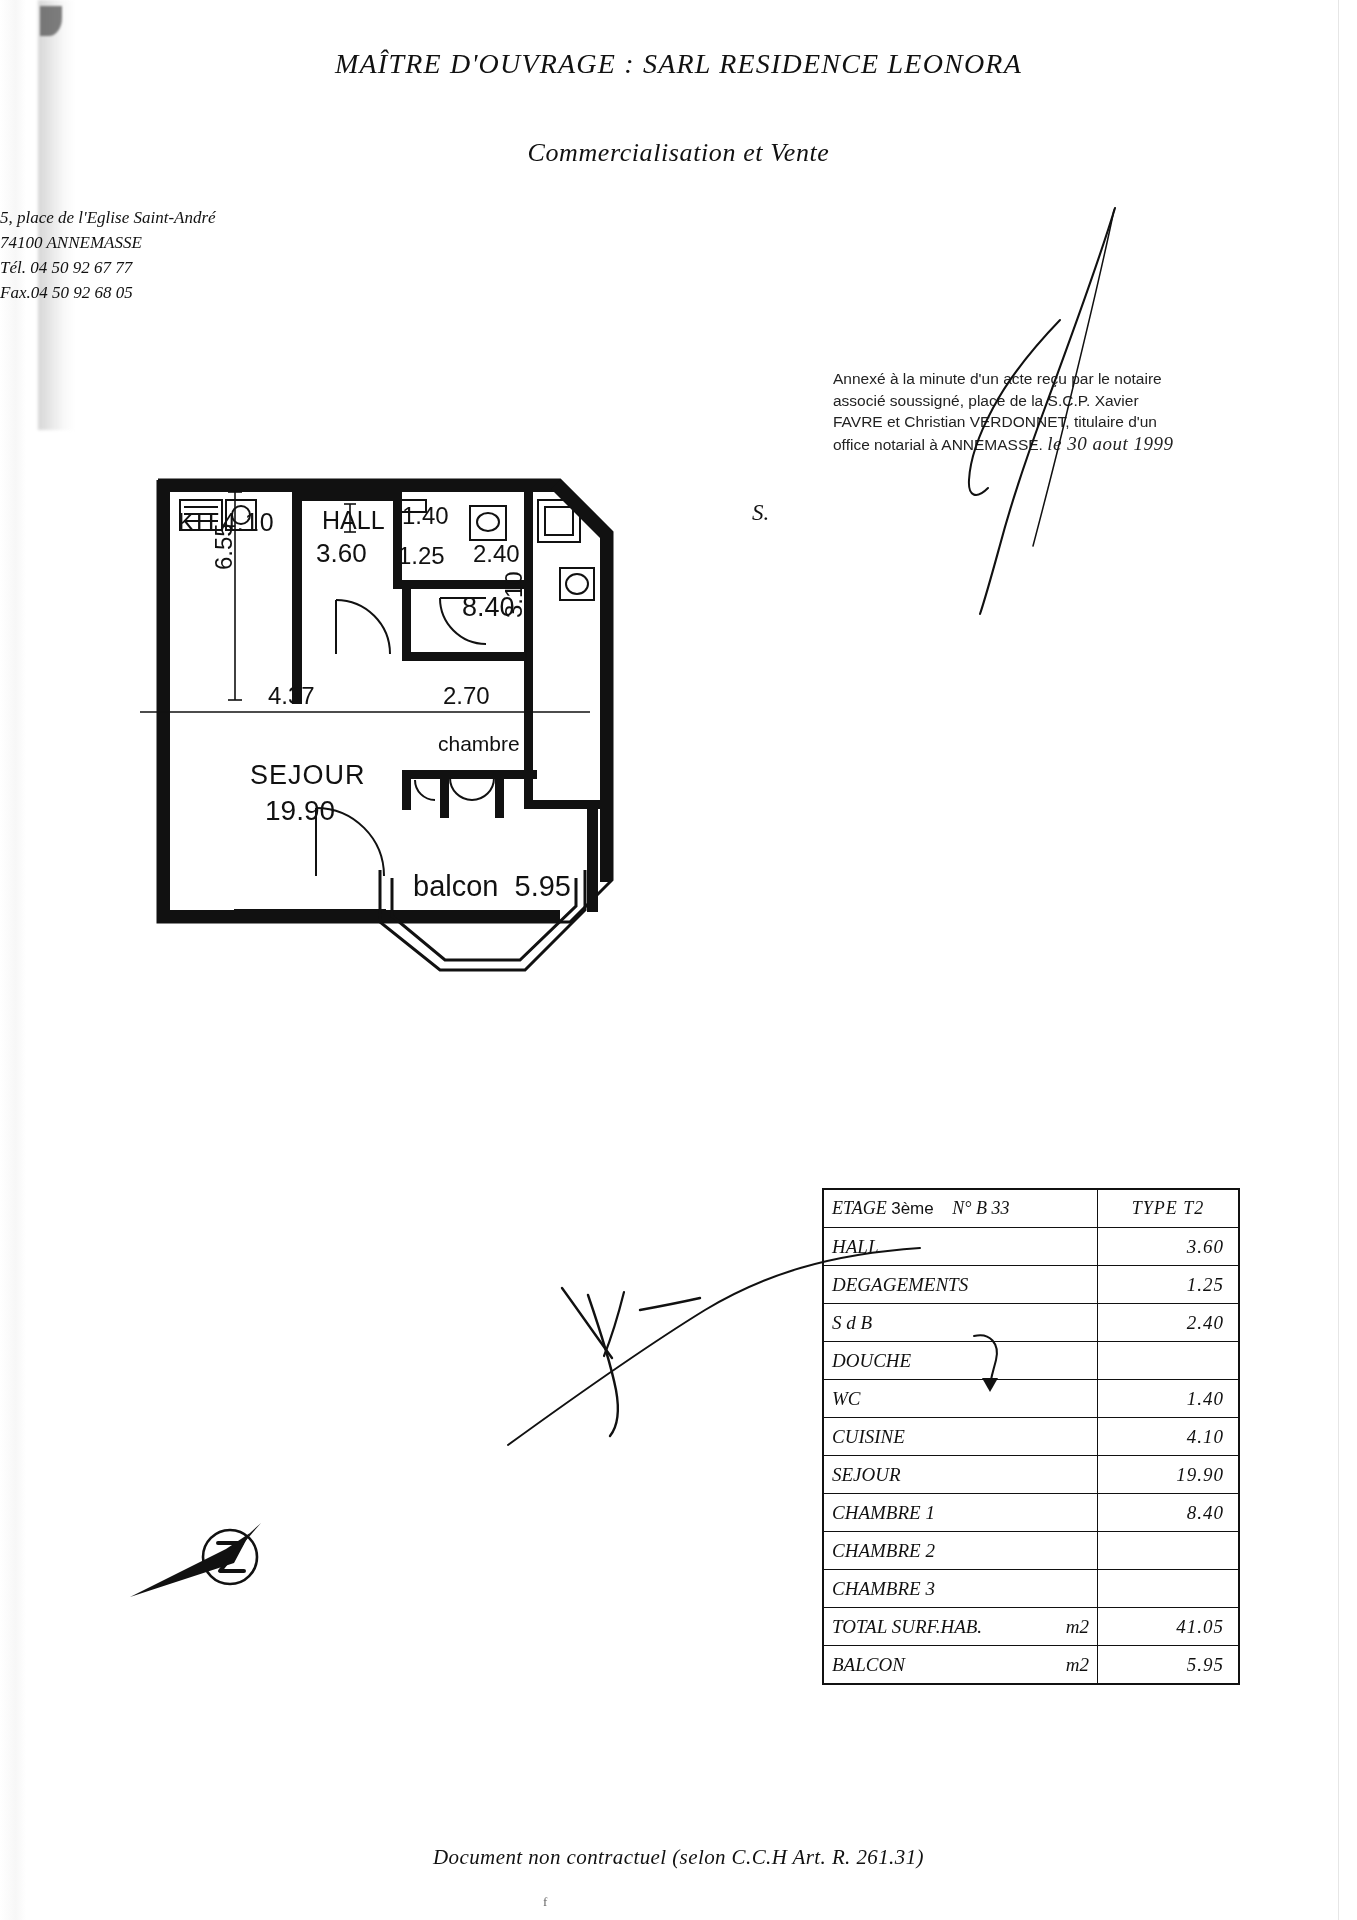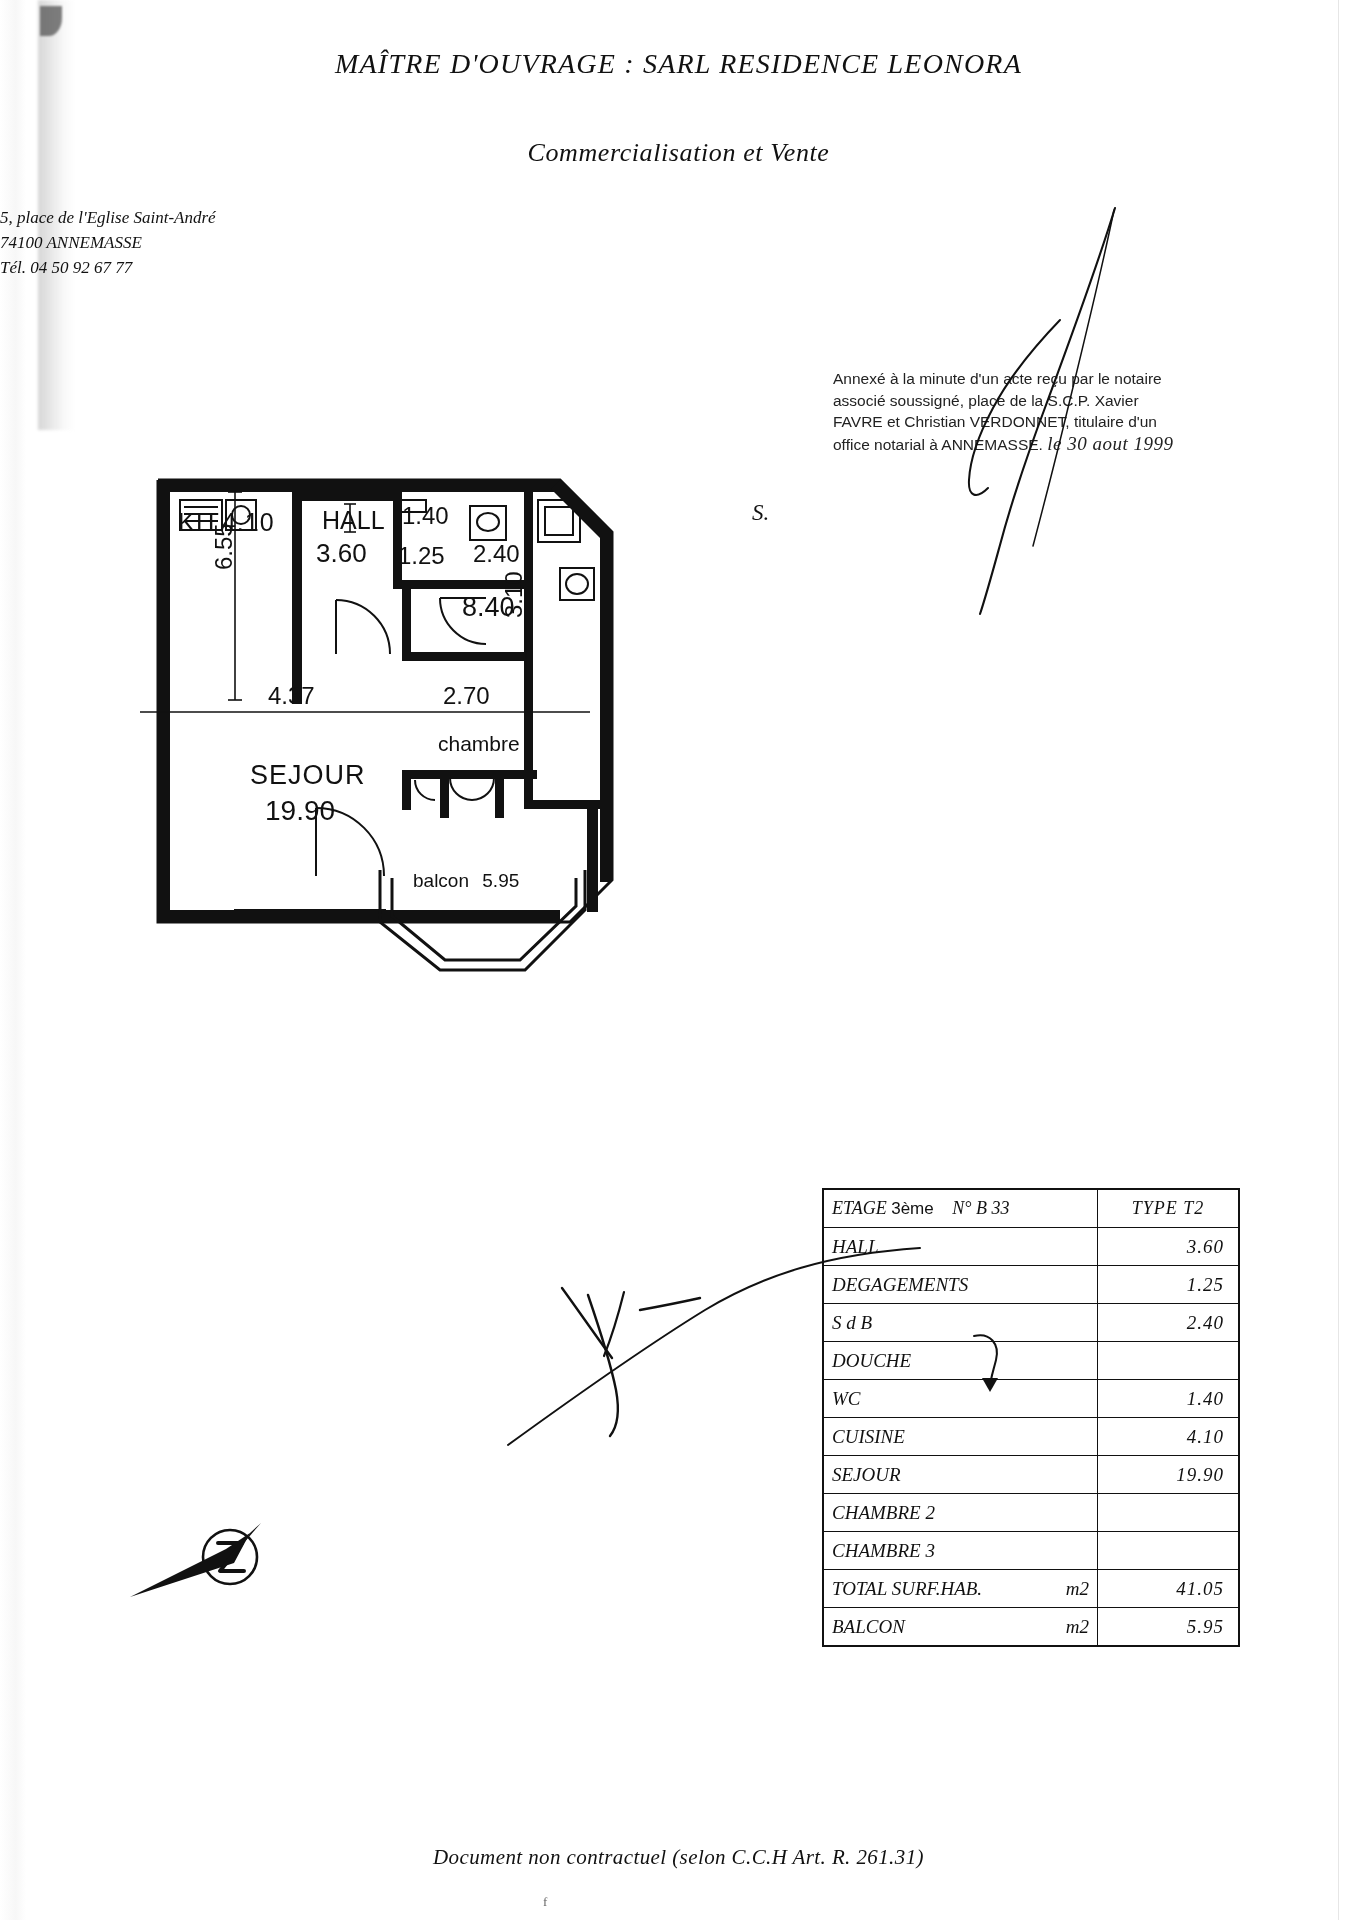--- a/index.html
+++ b/index.html
@@ -181,20 +181,21 @@
 <div class="scan-smudge"></div>
 <div class="scan-corner"></div>
 <div class="page-border-right"></div>
 
 <div class="hdr-title">MAÎTRE D'OUVRAGE : SARL RESIDENCE LEONORA</div>
 <div class="hdr-sub">Commercialisation et Vente</div>
 <div class="hdr-addr">
   <div>5, place de l'Eglise Saint-André</div>
   <div>74100 ANNEMASSE</div>
   <div>Tél. 04 50 92 67 77</div>
+  <div>Fax.04 50 92 68 05</div>
 </div>
 
 <div class="notary">
   <div>Annexé à la minute d'un acte reçu par le notaire</div>
   <div>associé soussigné, place de la S.C.P. Xavier</div>
   <div>FAVRE et Christian VERDONNET, titulaire d'un</div>
   <div style="white-space:nowrap;">
     <span>office notarial à ANNEMASSE.</span>
     <span class="notary-date">le 30 aout 1999</span>
   </div>
@@ -301,21 +302,21 @@
   </div>
   <div class="plan-label" style="left:182px; top:36px; font-size:25px;">HALL</div>
   <div class="plan-label" style="left:176px; top:68px; font-size:26px;">3.60</div>
   <div class="plan-label" style="left:258px; top:72px; font-size:24px;">1.25</div>
   <div class="plan-label" style="left:262px; top:32px; font-size:24px;">1.40</div>
   <div class="plan-label" style="left:333px; top:70px; font-size:24px;">2.40</div>
   <div class="plan-label" style="left:322px; top:122px; font-size:27px;">8.40</div>
   <div class="plan-label" style="left:298px; top:262px; font-size:21px; font-family:'Liberation Sans', sans-serif;">chambre</div>
   <div class="plan-label" style="left:110px; top:290px; font-size:27px; letter-spacing:1px;">SEJOUR</div>
   <div class="plan-label" style="left:125px; top:325px; font-size:28px;">19.90</div>
-  <div class="plan-label" style="left:273px; top:400px; font-size:19px;">
+  <div class="plan-label" style="left:273px; top:400px; font-size:29px;">
     <span>balcon</span>
     <span style="margin-left:8px;">5.95</span>
   </div>
 
   
   <div class="plan-label" style="left:70px; top:100px; font-size:24px; transform:rotate(-90deg); transform-origin:left top;">6.55</div>
   <div class="plan-label" style="left:128px; top:212px; font-size:24px;">4.37</div>
   <div class="plan-label" style="left:303px; top:212px; font-size:24px;">2.70</div>
   <div class="plan-label" style="left:360px; top:148px; font-size:24px; transform:rotate(-90deg); transform-origin:left top;">3.10</div>
 </div>
@@ -374,20 +375,24 @@
     </tr>
     <tr>
       <td>CUISINE</td>
       <td class="col-val">4.10</td>
     </tr>
     <tr>
       <td>SEJOUR</td>
       <td class="col-val">19.90</td>
     </tr>
     <tr>
+      <td>CHAMBRE 1</td>
+      <td class="col-val">8.40</td>
+    </tr>
+    <tr>
       <td>CHAMBRE 2</td>
       <td class="col-val"></td>
     </tr>
     <tr>
       <td>CHAMBRE 3</td>
       <td class="col-val"></td>
     </tr>
     <tr>
       <td>
         <span class="lbl-flex">

